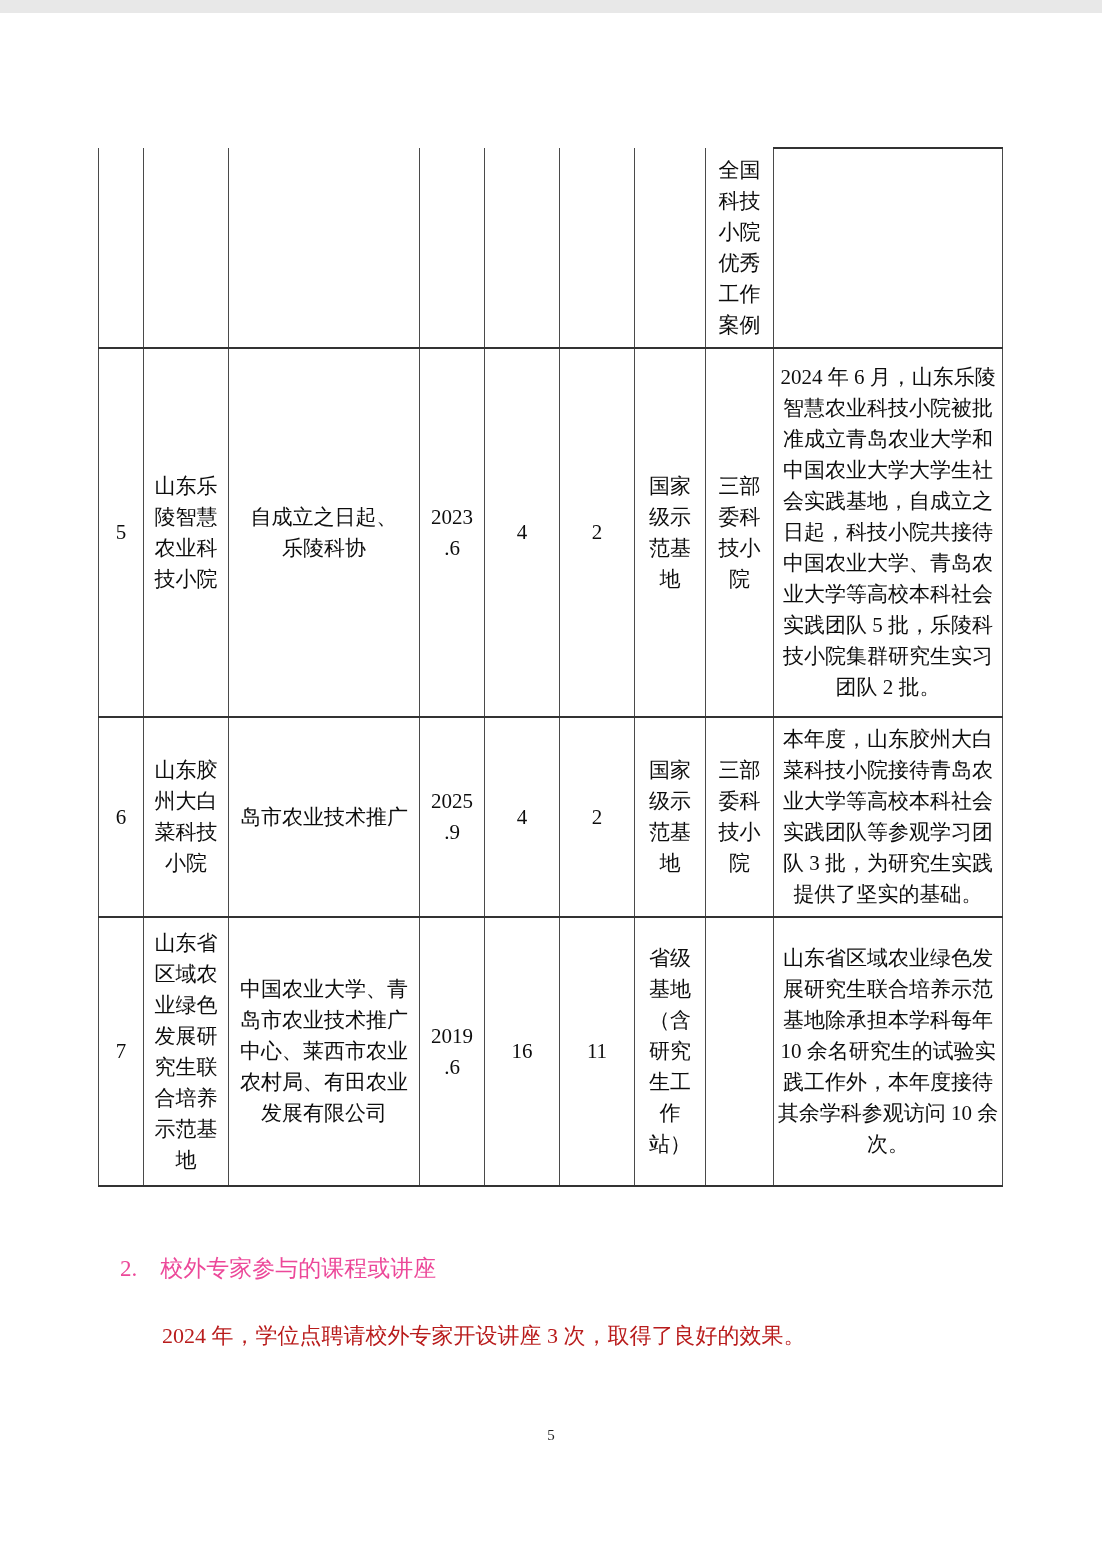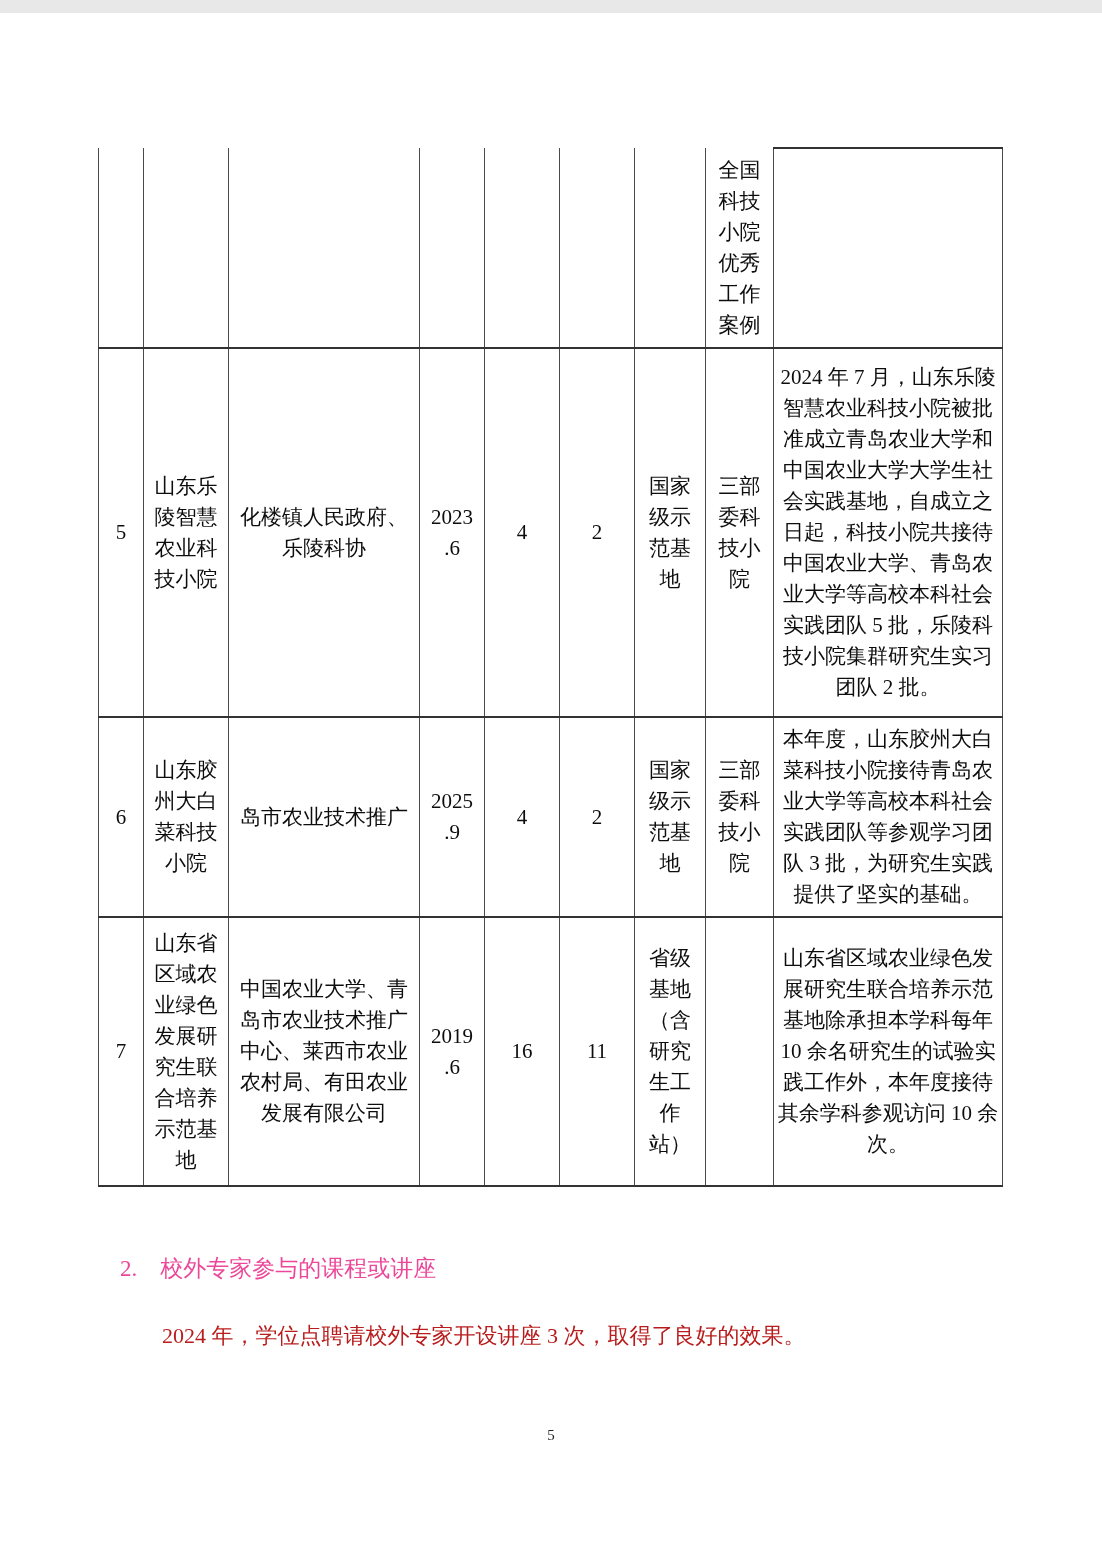--- a/index.html
+++ b/index.html
@@ -120,35 +120,35 @@
 案例</td>
           <td class="c-desc"></td>
         </tr>
 
         <tr class="r5">
           <td>5</td>
           <td class="lines">山东乐
 陵智慧
 农业科
 技小院</td>
-          <td class="lines">化楼镇人民政府、
+          <td class="lines">自成立之日起、
 乐陵科协</td>
           <td class="lines">2023
 .6</td>
           <td>4</td>
           <td>2</td>
           <td class="lines">国家
 级示
 范基
 地</td>
           <td class="lines">三部
 委科
 技小
 院</td>
-          <td class="c-desc">2024 年 7 月，山东乐陵智慧农业科技小院被批准成立青岛农业大学和中国农业大学大学生社会实践基地，自成立之日起，科技小院共接待中国农业大学、青岛农业大学等高校本科社会实践团队 5 批，乐陵科技小院集群研究生实习团队 2 批。</td>
+          <td class="c-desc">2024 年 6 月，山东乐陵智慧农业科技小院被批准成立青岛农业大学和中国农业大学大学生社会实践基地，自成立之日起，科技小院共接待中国农业大学、青岛农业大学等高校本科社会实践团队 5 批，乐陵科技小院集群研究生实习团队 2 批。</td>
         </tr>
 
         <tr class="r6">
           <td>6</td>
           <td class="lines">山东胶
 州大白
 菜科技
 小院</td>
           <td class="lines">岛市农业技术推广</td>
           <td class="lines">2025

